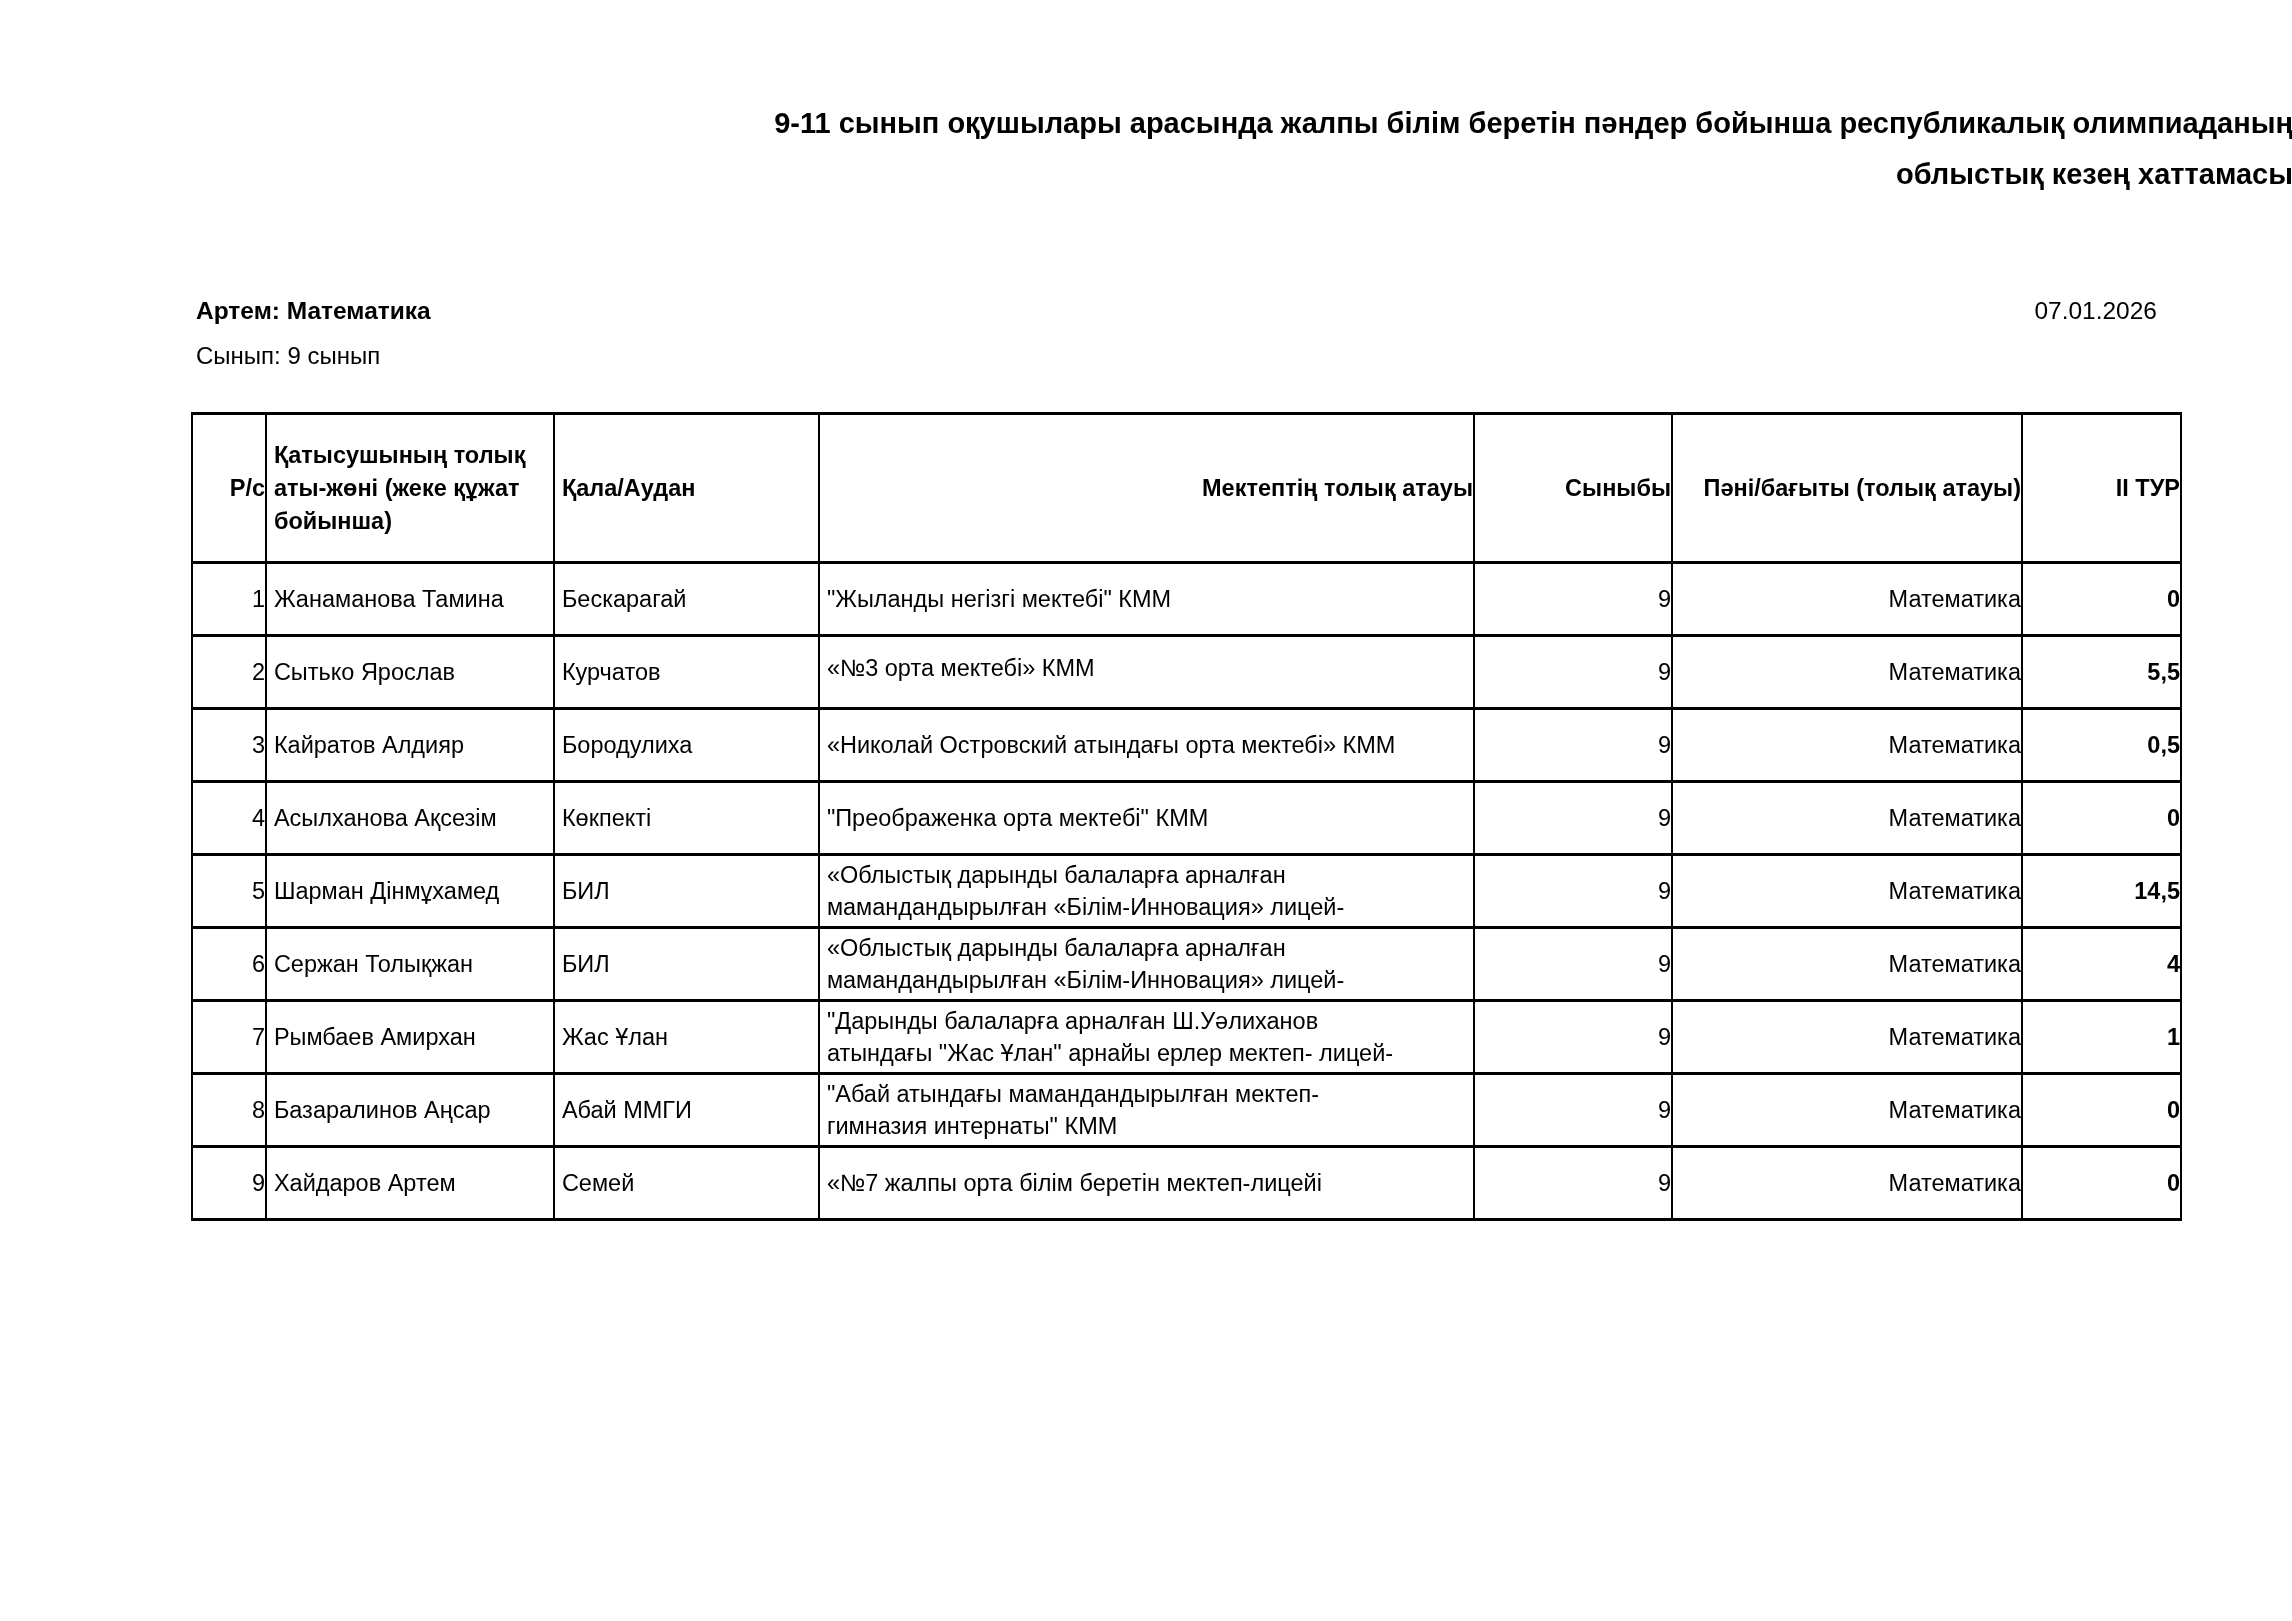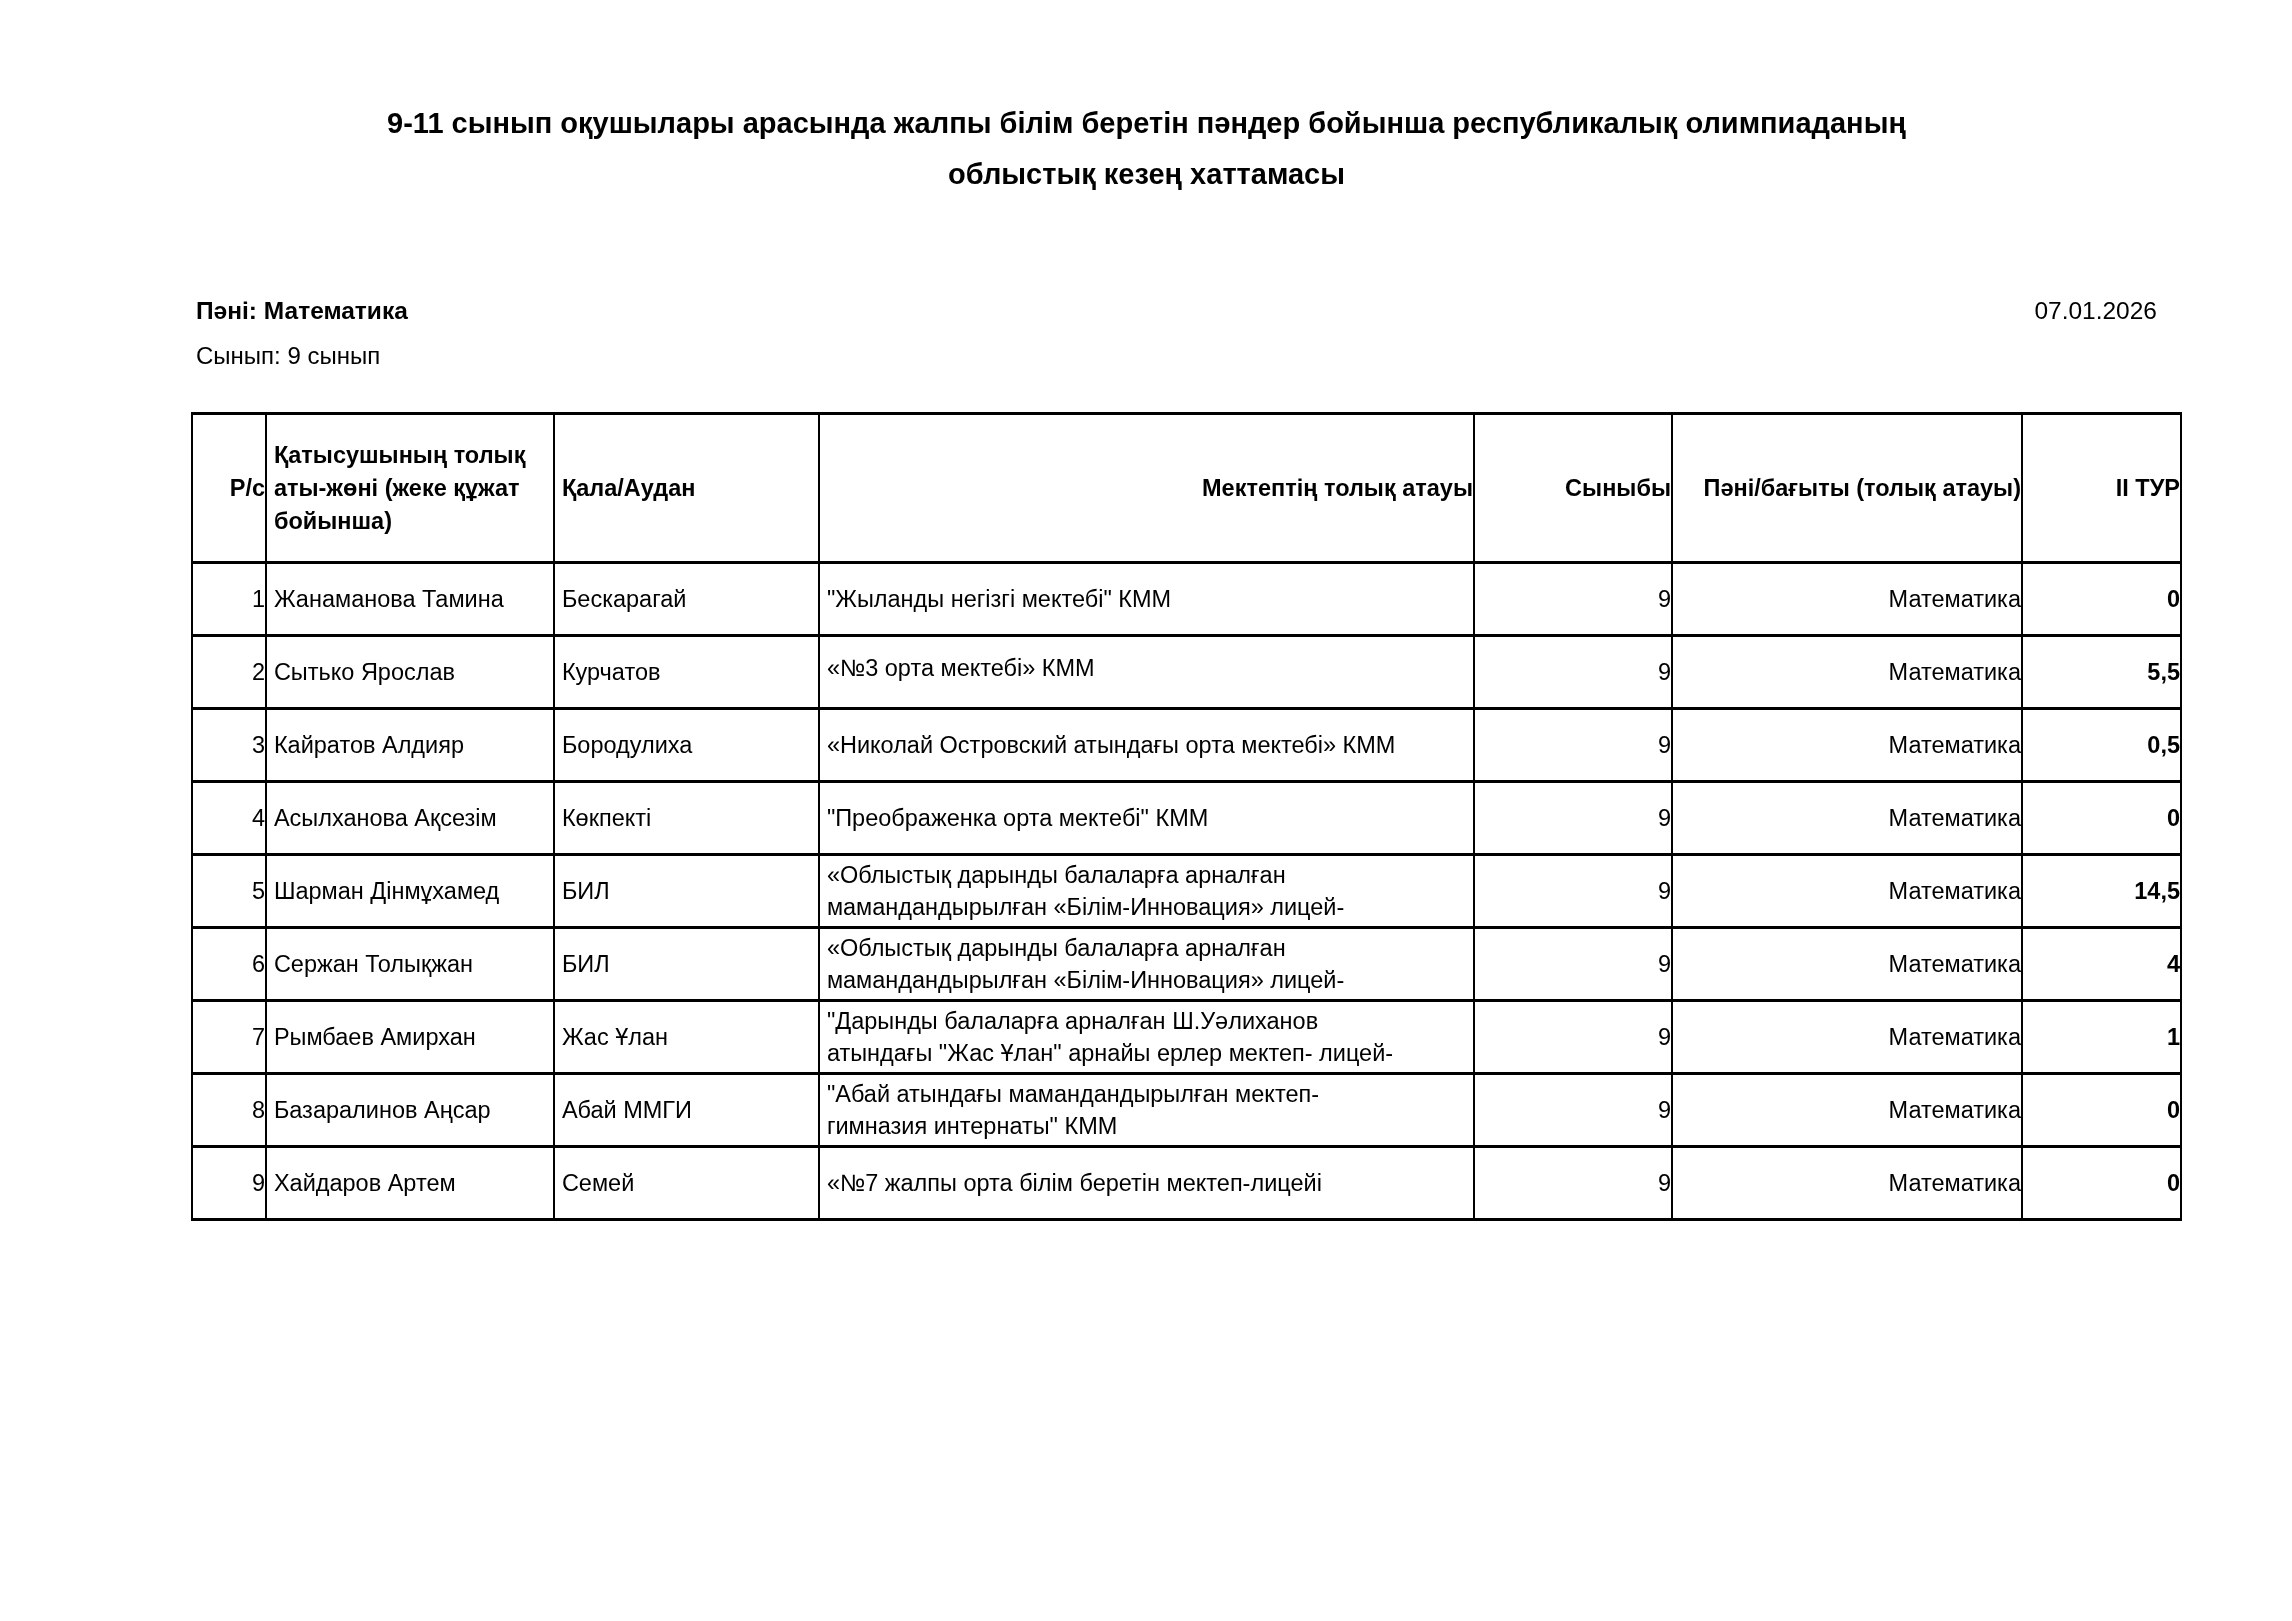--- a/index.html
+++ b/index.html
@@ -5,21 +5,21 @@
   * { box-sizing: border-box; margin: 0; padding: 0; }
   html, body { background: #ffffff; }
   body {
     width: 2293px; height: 1621px;
     position: relative;
     font-family: "Liberation Sans", sans-serif;
     color: #000;
   }
   .page-title {
     position: absolute; top: 98px; left: 0; width: 100%;
-    text-align: center; font-weight: bold;
+    text-align: right; font-weight: bold;
     font-size: 29px; line-height: 51px;
     white-space: pre-line;
   }
   .meta-subject { position: absolute; top: 297px; left: 196px; font-weight: bold; font-size: 24.5px; }
   .meta-class   { position: absolute; top: 342px; left: 196px; font-weight: normal; font-size: 24px; }
   .meta-date    { position: absolute; top: 297px; right: 136px; font-weight: normal; font-size: 24.5px; }
 
   table.protocol {
     position: absolute; top: 412px; left: 191px;
     border-collapse: collapse; table-layout: fixed;
@@ -39,21 +39,21 @@
   .school { white-space: pre-line; line-height: 32px; }
   .score { font-weight: bold; }
   .vbottom { vertical-align: bottom; padding-bottom: 7.8px; }
 </style>
 </head>
 <body>
 
 <div class="page-title">9-11 сынып оқушылары арасында жалпы білім беретін пәндер бойынша республикалық олимпиаданың
 облыстық кезең хаттамасы</div>
 
-<div class="meta-subject">Пәні: Математика</div>
+<div class="meta-subject">Артем: Математика</div>
 <div class="meta-class">Сынып: 9 сынып</div>
 <div class="meta-date">07.01.2026</div>
 
 <table class="protocol">
   <colgroup>
     <col style="width:74px">
       <col style="width:288px">
       <col style="width:265px">
     <col style="width:655px">
       <col style="width:198px">

